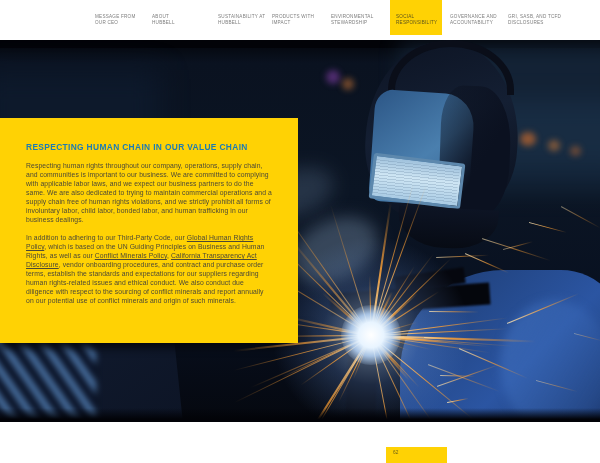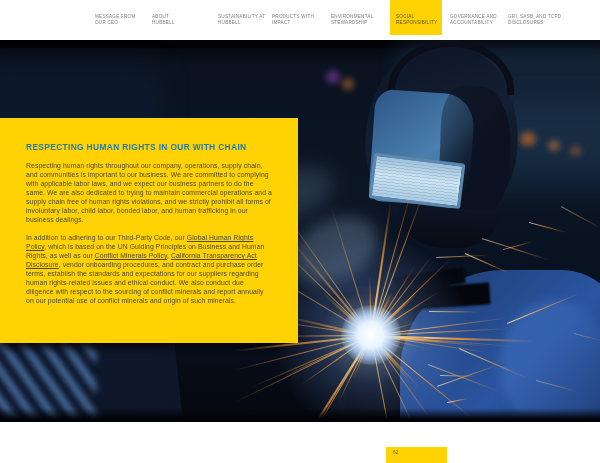--- a/index.html
+++ b/index.html
@@ -210,21 +210,21 @@
         <div class="spark" style="left: 574.44px; top: 293.475px; width: 29.0725px; height: 1px; transform: rotate(14.4919deg); opacity: 0.418177;"></div>
         <div class="spark" style="left: 440.224px; top: 334.622px; width: 35.4722px; height: 1px; transform: rotate(1.2154deg); opacity: 0.698498;"></div>
         <div class="spark" style="left: 481.791px; top: 198.379px; width: 72.4204px; height: 1px; transform: rotate(17.8618deg); opacity: 0.630176;"></div>
         <div class="spark" style="left: 502.901px; top: 208.599px; width: 30.6935px; height: 1px; transform: rotate(-14.6142deg); opacity: 0.561017;"></div>
       </div>
     <div class="flashCore"></div>
     <div class="bottomband"></div>
   </div>
 
   <section class="callout">
-    <h2>RESPECTING HUMAN RIGHTS IN OUR WITH CHAIN</h2>
+    <h2>RESPECTING HUMAN CHAIN IN OUR VALUE CHAIN</h2>
     <p>Respecting human rights throughout our company, operations, supply chain, and communities is important to our business. We are committed to complying with applicable labor laws, and we expect our business partners to do the same. We are also dedicated to trying to maintain commercial operations and a supply chain free of human rights violations, and we strictly prohibit all forms of involuntary labor, child labor, bonded labor, and human trafficking in our business dealings.</p>
     <p><span>In addition to adhering to our Third-Party Code, our </span><a class="inline-link">Global Human Rights Policy</a><span>, which is based on the UN Guiding Principles on Business and Human Rights, as well as our </span><a class="inline-link">Conflict Minerals Policy</a><span>, </span><a class="inline-link">California Transparency Act Disclosure</a><span>, vendor onboarding procedures, and contract and purchase order terms, establish the standards and expectations for our suppliers regarding human rights-related issues and ethical conduct. We also conduct due diligence with respect to the sourcing of conflict minerals and report annually on our potential use of conflict minerals and origin of such minerals.</span></p>
   </section>
 
   <div class="pagetab">
     <span>62</span>
   </div>
 
 </div>
 

